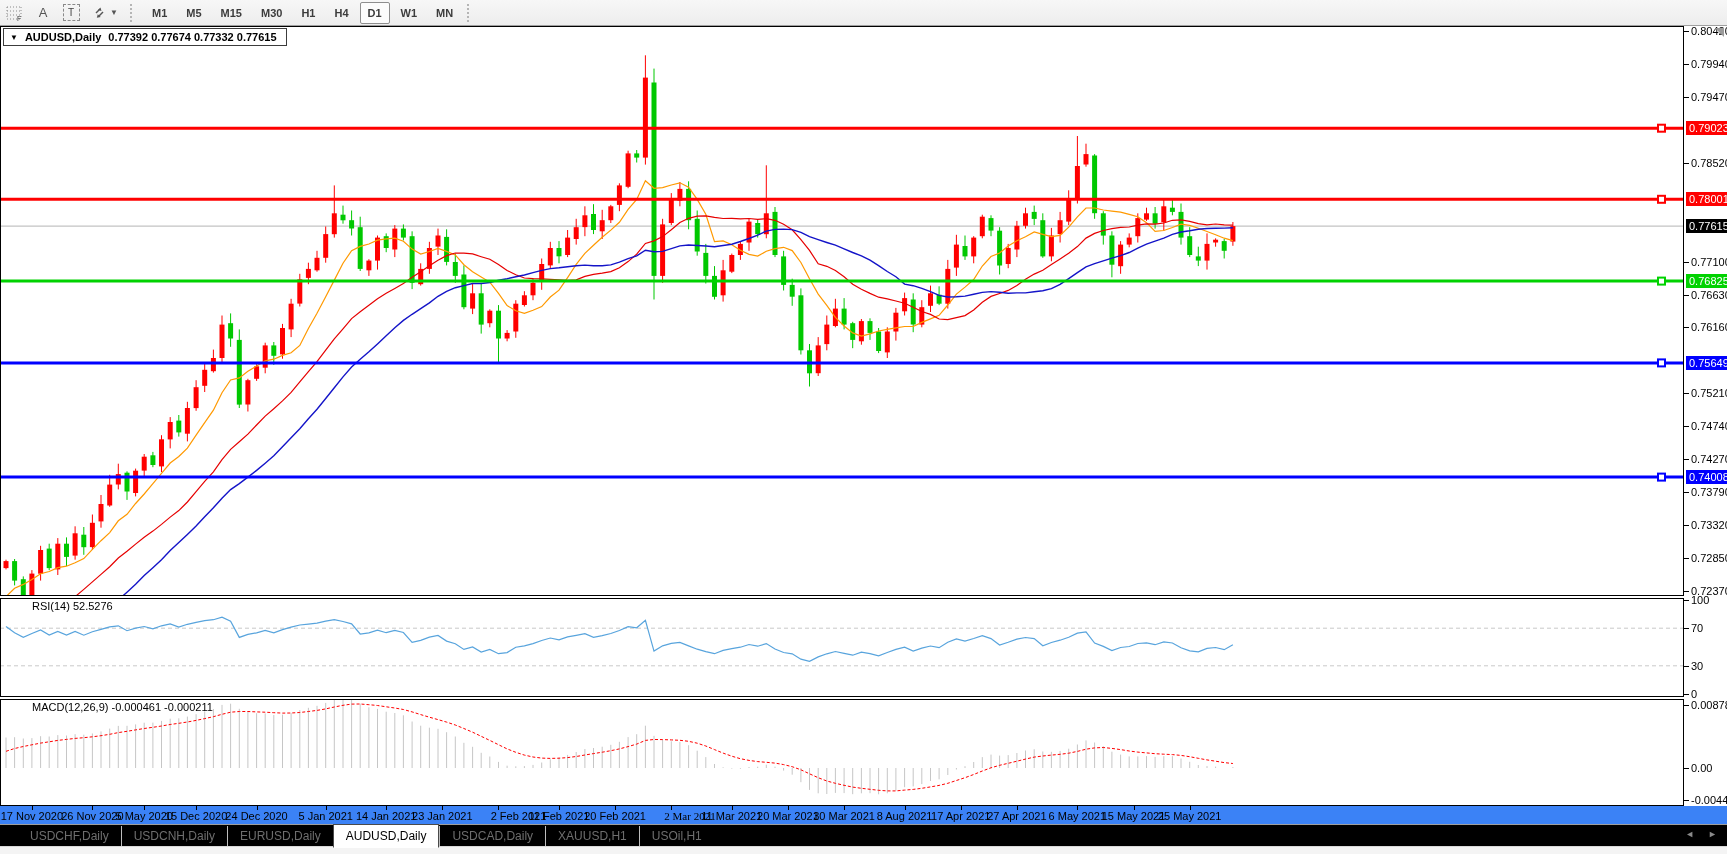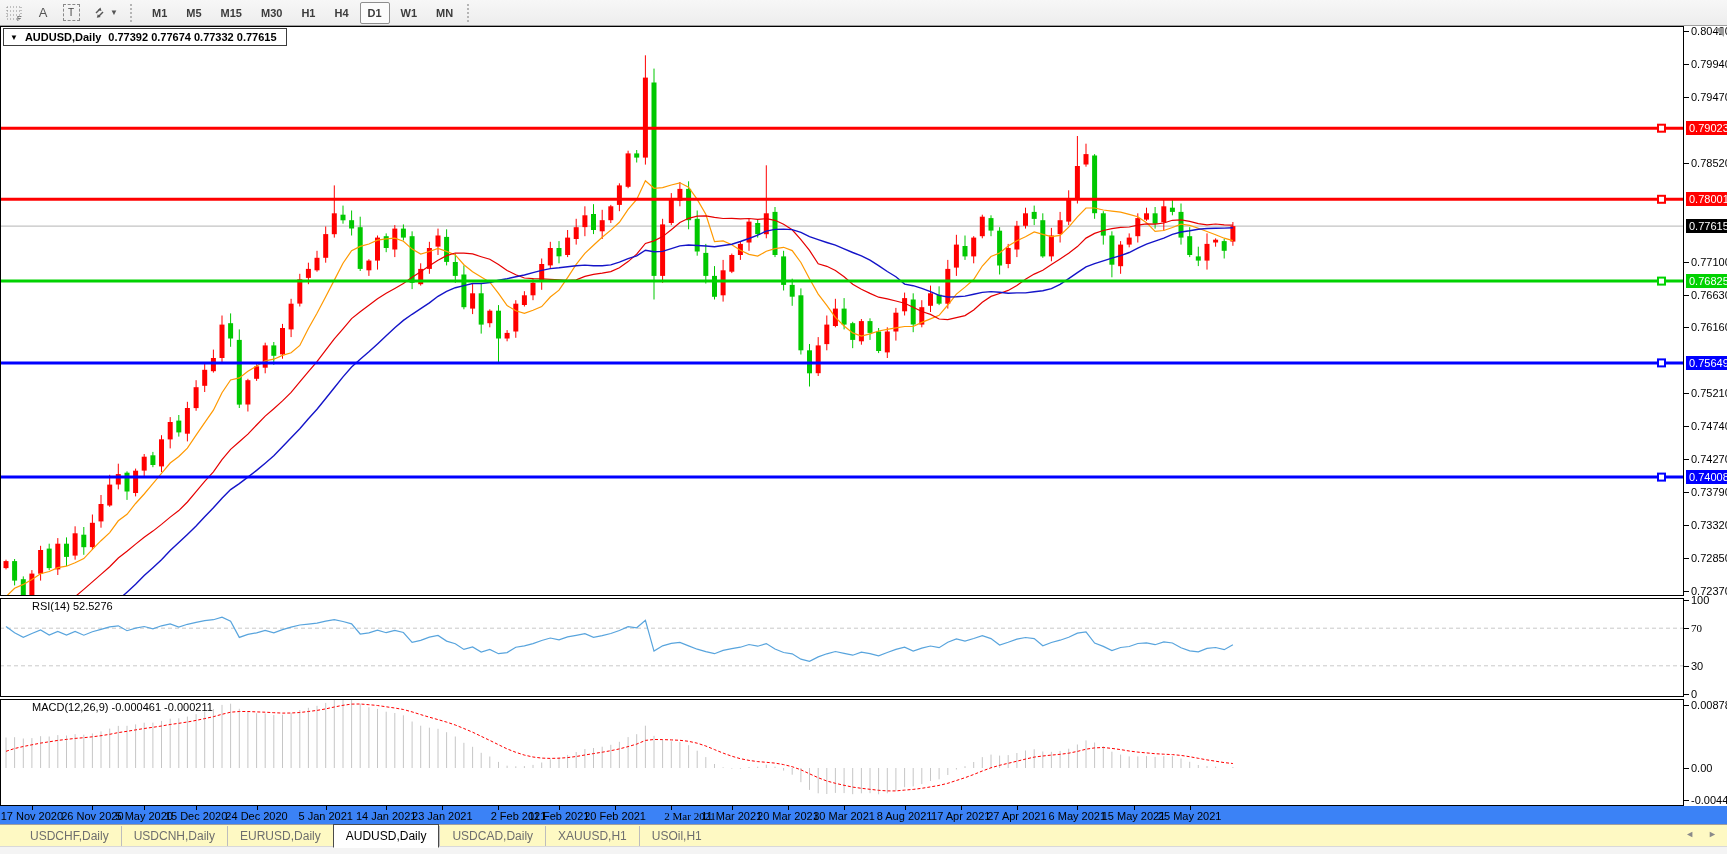--- a/index.html
+++ b/index.html
@@ -31,21 +31,21 @@
   .badge{position:absolute;left:1686px;font-size:11px;line-height:14px;height:14px;
          padding:0 3px;color:#fff;z-index:4;white-space:nowrap;}
   .scroll-marker{position:absolute;right:3px;top:2px;width:0;height:0;z-index:6;
                  border-top:9px solid #9a9a9a;border-left:9px solid transparent;}
   
   #date-axis{position:absolute;left:0;top:806px;width:1727px;height:18px;background:#3b82f6;}
   .dt-lbl{position:absolute;top:4px;width:76px;margin-left:-38px;text-align:center;
           font-size:11px;color:#000;white-space:nowrap;}
   .dt-tick{position:absolute;top:0;width:1px;height:4px;background:#000;}
   
-  #tabbar{position:absolute;left:0;top:824px;width:1727px;height:22px;background:#fef9c3;
+  #tabbar{position:absolute;left:0;top:824px;width:1727px;height:22px;background:#000000;
           border-top:1px solid #9f9f9f;display:flex;align-items:flex-end;}
   #tabs{display:flex;align-items:flex-end;height:22px;padding-left:18px;}
   .tab{padding:3px 12px 4px 12px;font-size:12px;color:#6e6e6e;white-space:nowrap;cursor:default;}
   .tab + .tab{border-left:1px solid #bdbdbd;}
   .tab.active{background:#fff;color:#000;border:1px solid #4a4a4a;border-bottom:1px solid #fff;
               margin-bottom:-1px;padding-top:4px;z-index:2;}
   .tab-arrows{position:absolute;right:10px;top:4px;display:flex;gap:14px;color:#8a8a8a;
               font-size:9px;}
   #status-strip{position:absolute;left:0;top:846px;width:1727px;height:8px;background:#f4f4f4;
                 border-top:1px solid #d9d9d9;}
@@ -670,21 +670,21 @@
     <div class="axis-lbl" style="top: 585px;">0.72370</div>
     <div class="badge" style="top: 121.183px; background: rgb(255, 0, 0);">0.79023</div>
     <div class="badge" style="top: 192.278px; background: rgb(255, 0, 0);">0.78001</div>
     <div class="badge" style="top: 274.087px; background: rgb(0, 210, 0);">0.76825</div>
     <div class="badge" style="top: 355.896px; background: rgb(0, 0, 255);">0.75649</div>
     <div class="badge" style="top: 470.052px; background: rgb(0, 0, 255);">0.74008</div>
     <div class="badge" style="top: 219.13px; background: rgb(0, 0, 0);">0.77615</div>
     <div class="axis-dash" style="top: 600px;"></div>
     <div class="axis-lbl" style="top: 594px;">100</div>
     <div class="axis-dash" style="top: 628.2px;"></div>
-    <div class="axis-lbl" style="top: 622.2px; font-family: Liberation Serif, serif;">70</div>
+    <div class="axis-lbl" style="top: 622.2px;">70</div>
     <div class="axis-dash" style="top: 665.8px;"></div>
     <div class="axis-lbl" style="top: 659.8px;">30</div>
     <div class="axis-dash" style="top: 694px;"></div>
     <div class="axis-lbl" style="top: 688px;">0</div>
     <div class="axis-dash" style="top: 705px;"></div>
     <div class="axis-lbl" style="top: 699px;">0.008782</div>
     <div class="axis-dash" style="top: 768.046px;"></div>
     <div class="axis-lbl" style="top: 762.046px;">0.00</div>
     <div class="axis-dash" style="top: 800px;"></div>
     <div class="axis-lbl" style="top: 794px;">-0.004451</div>

